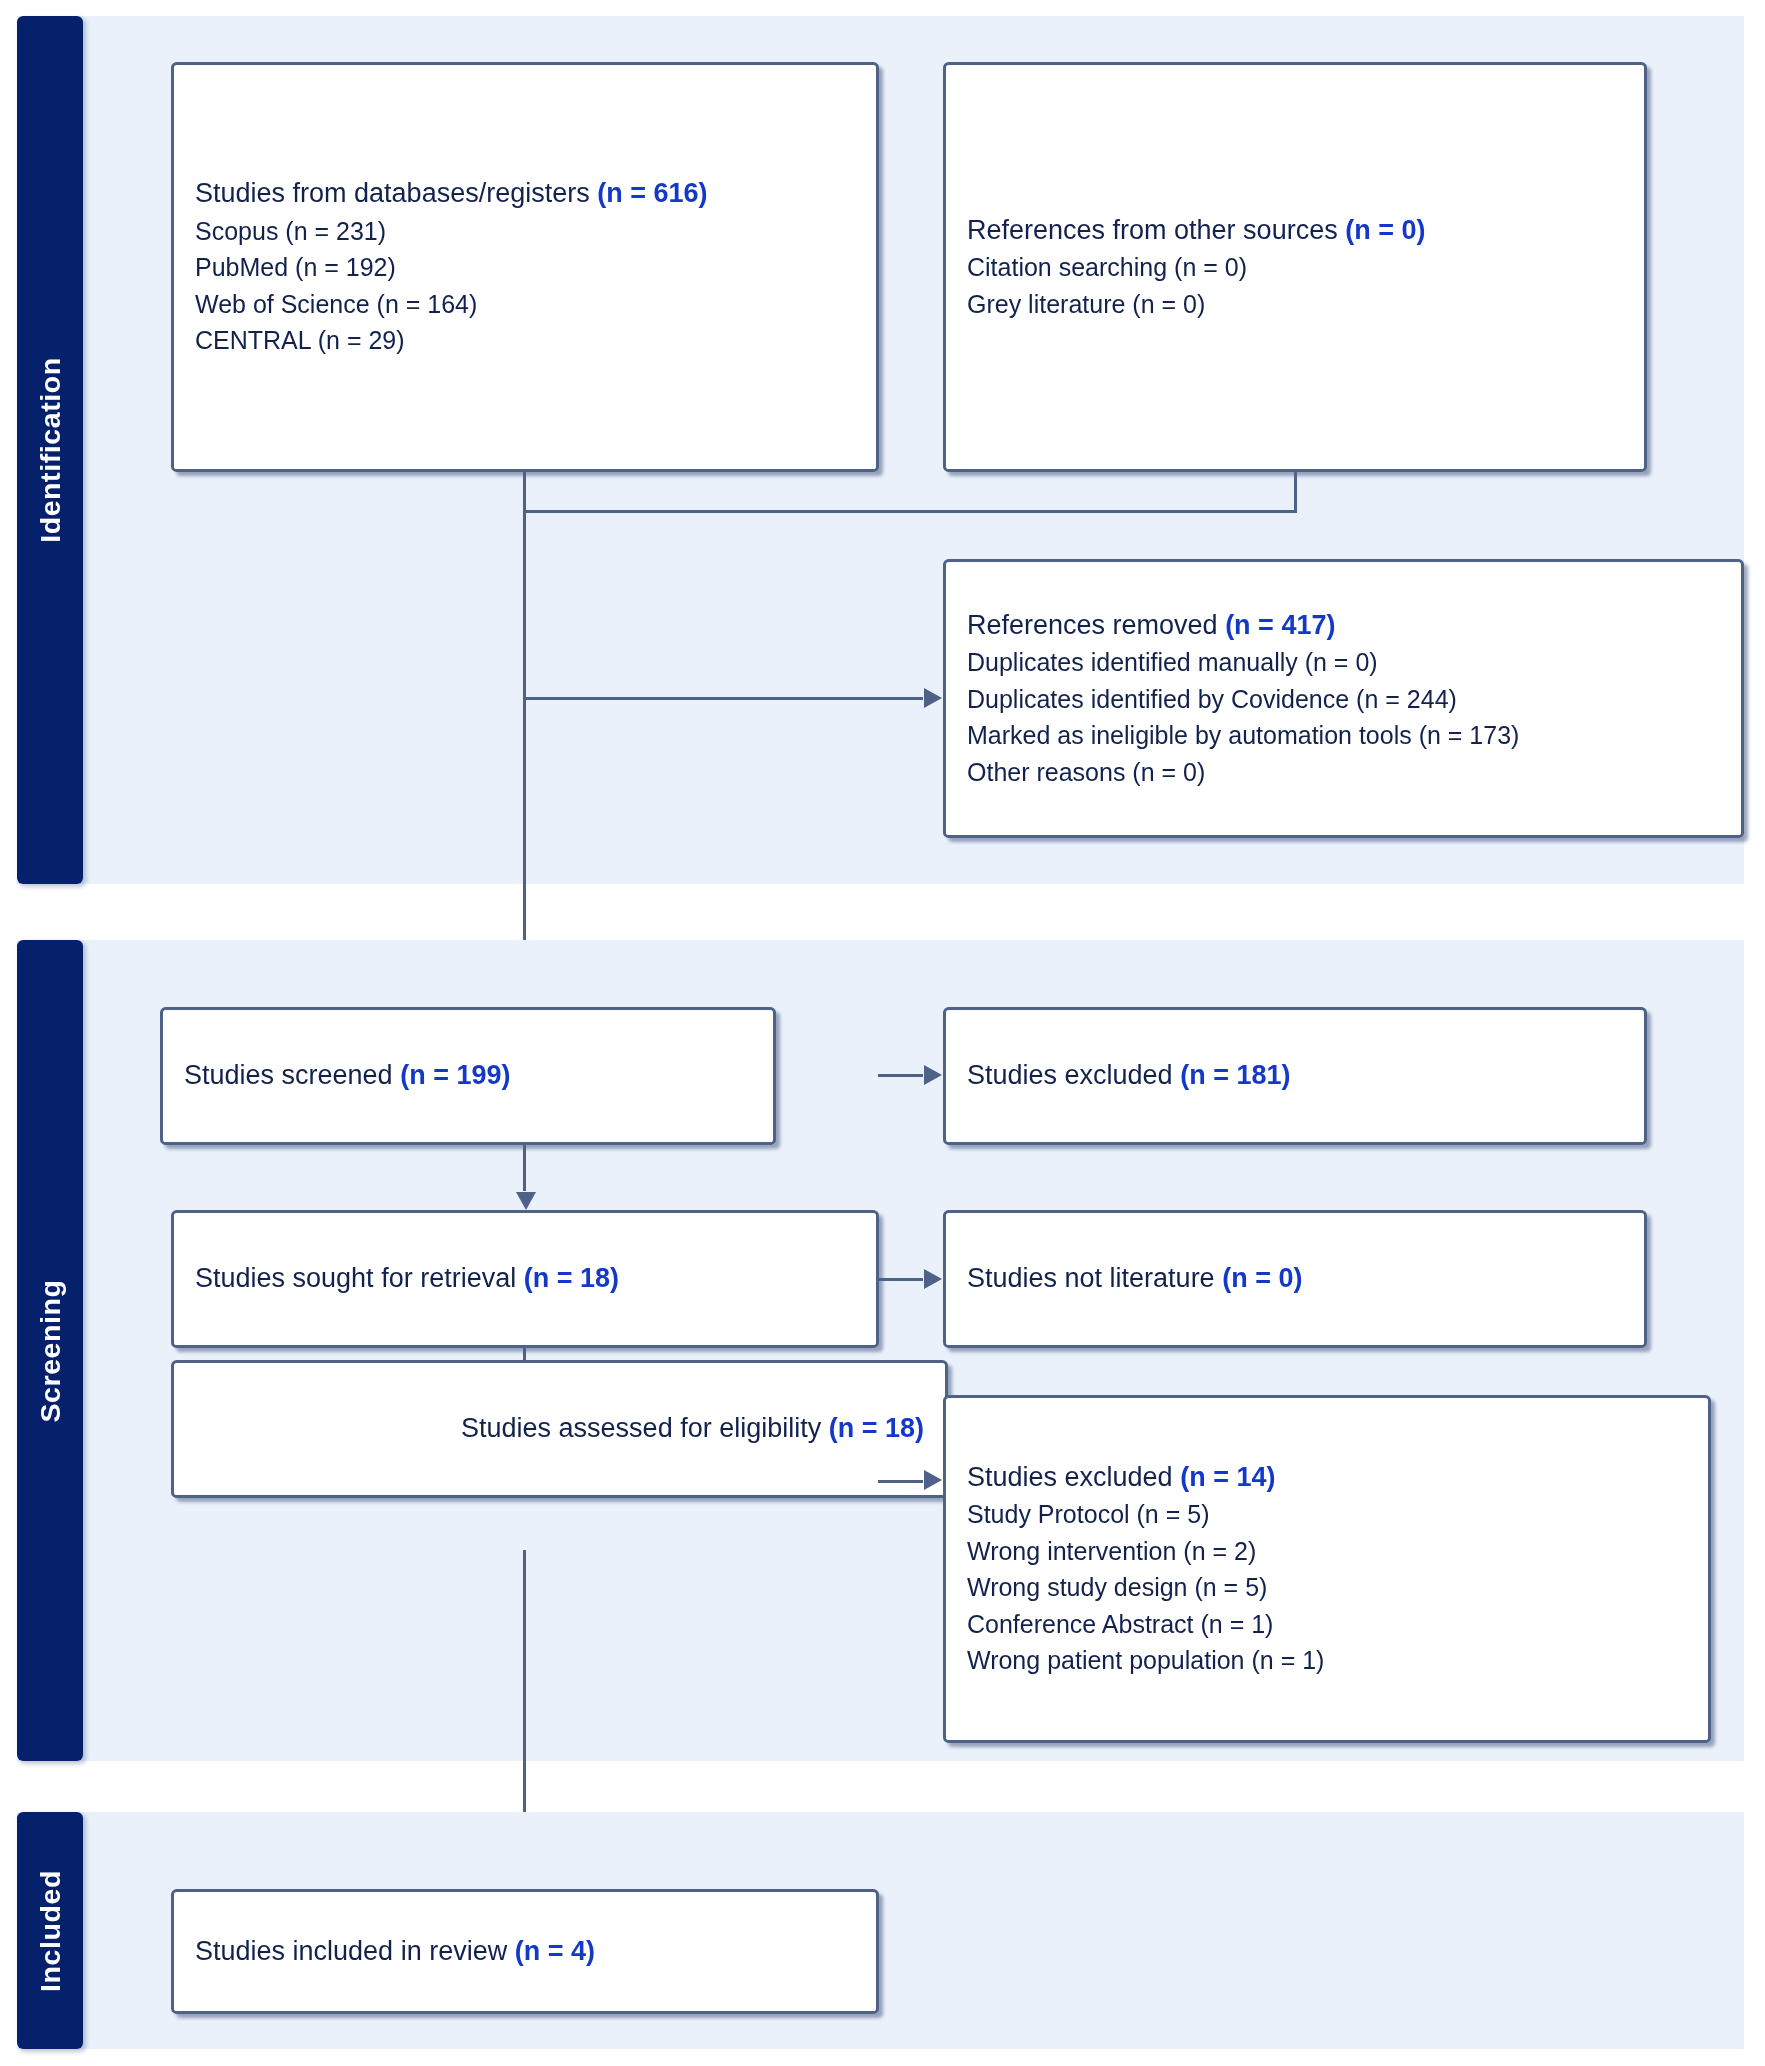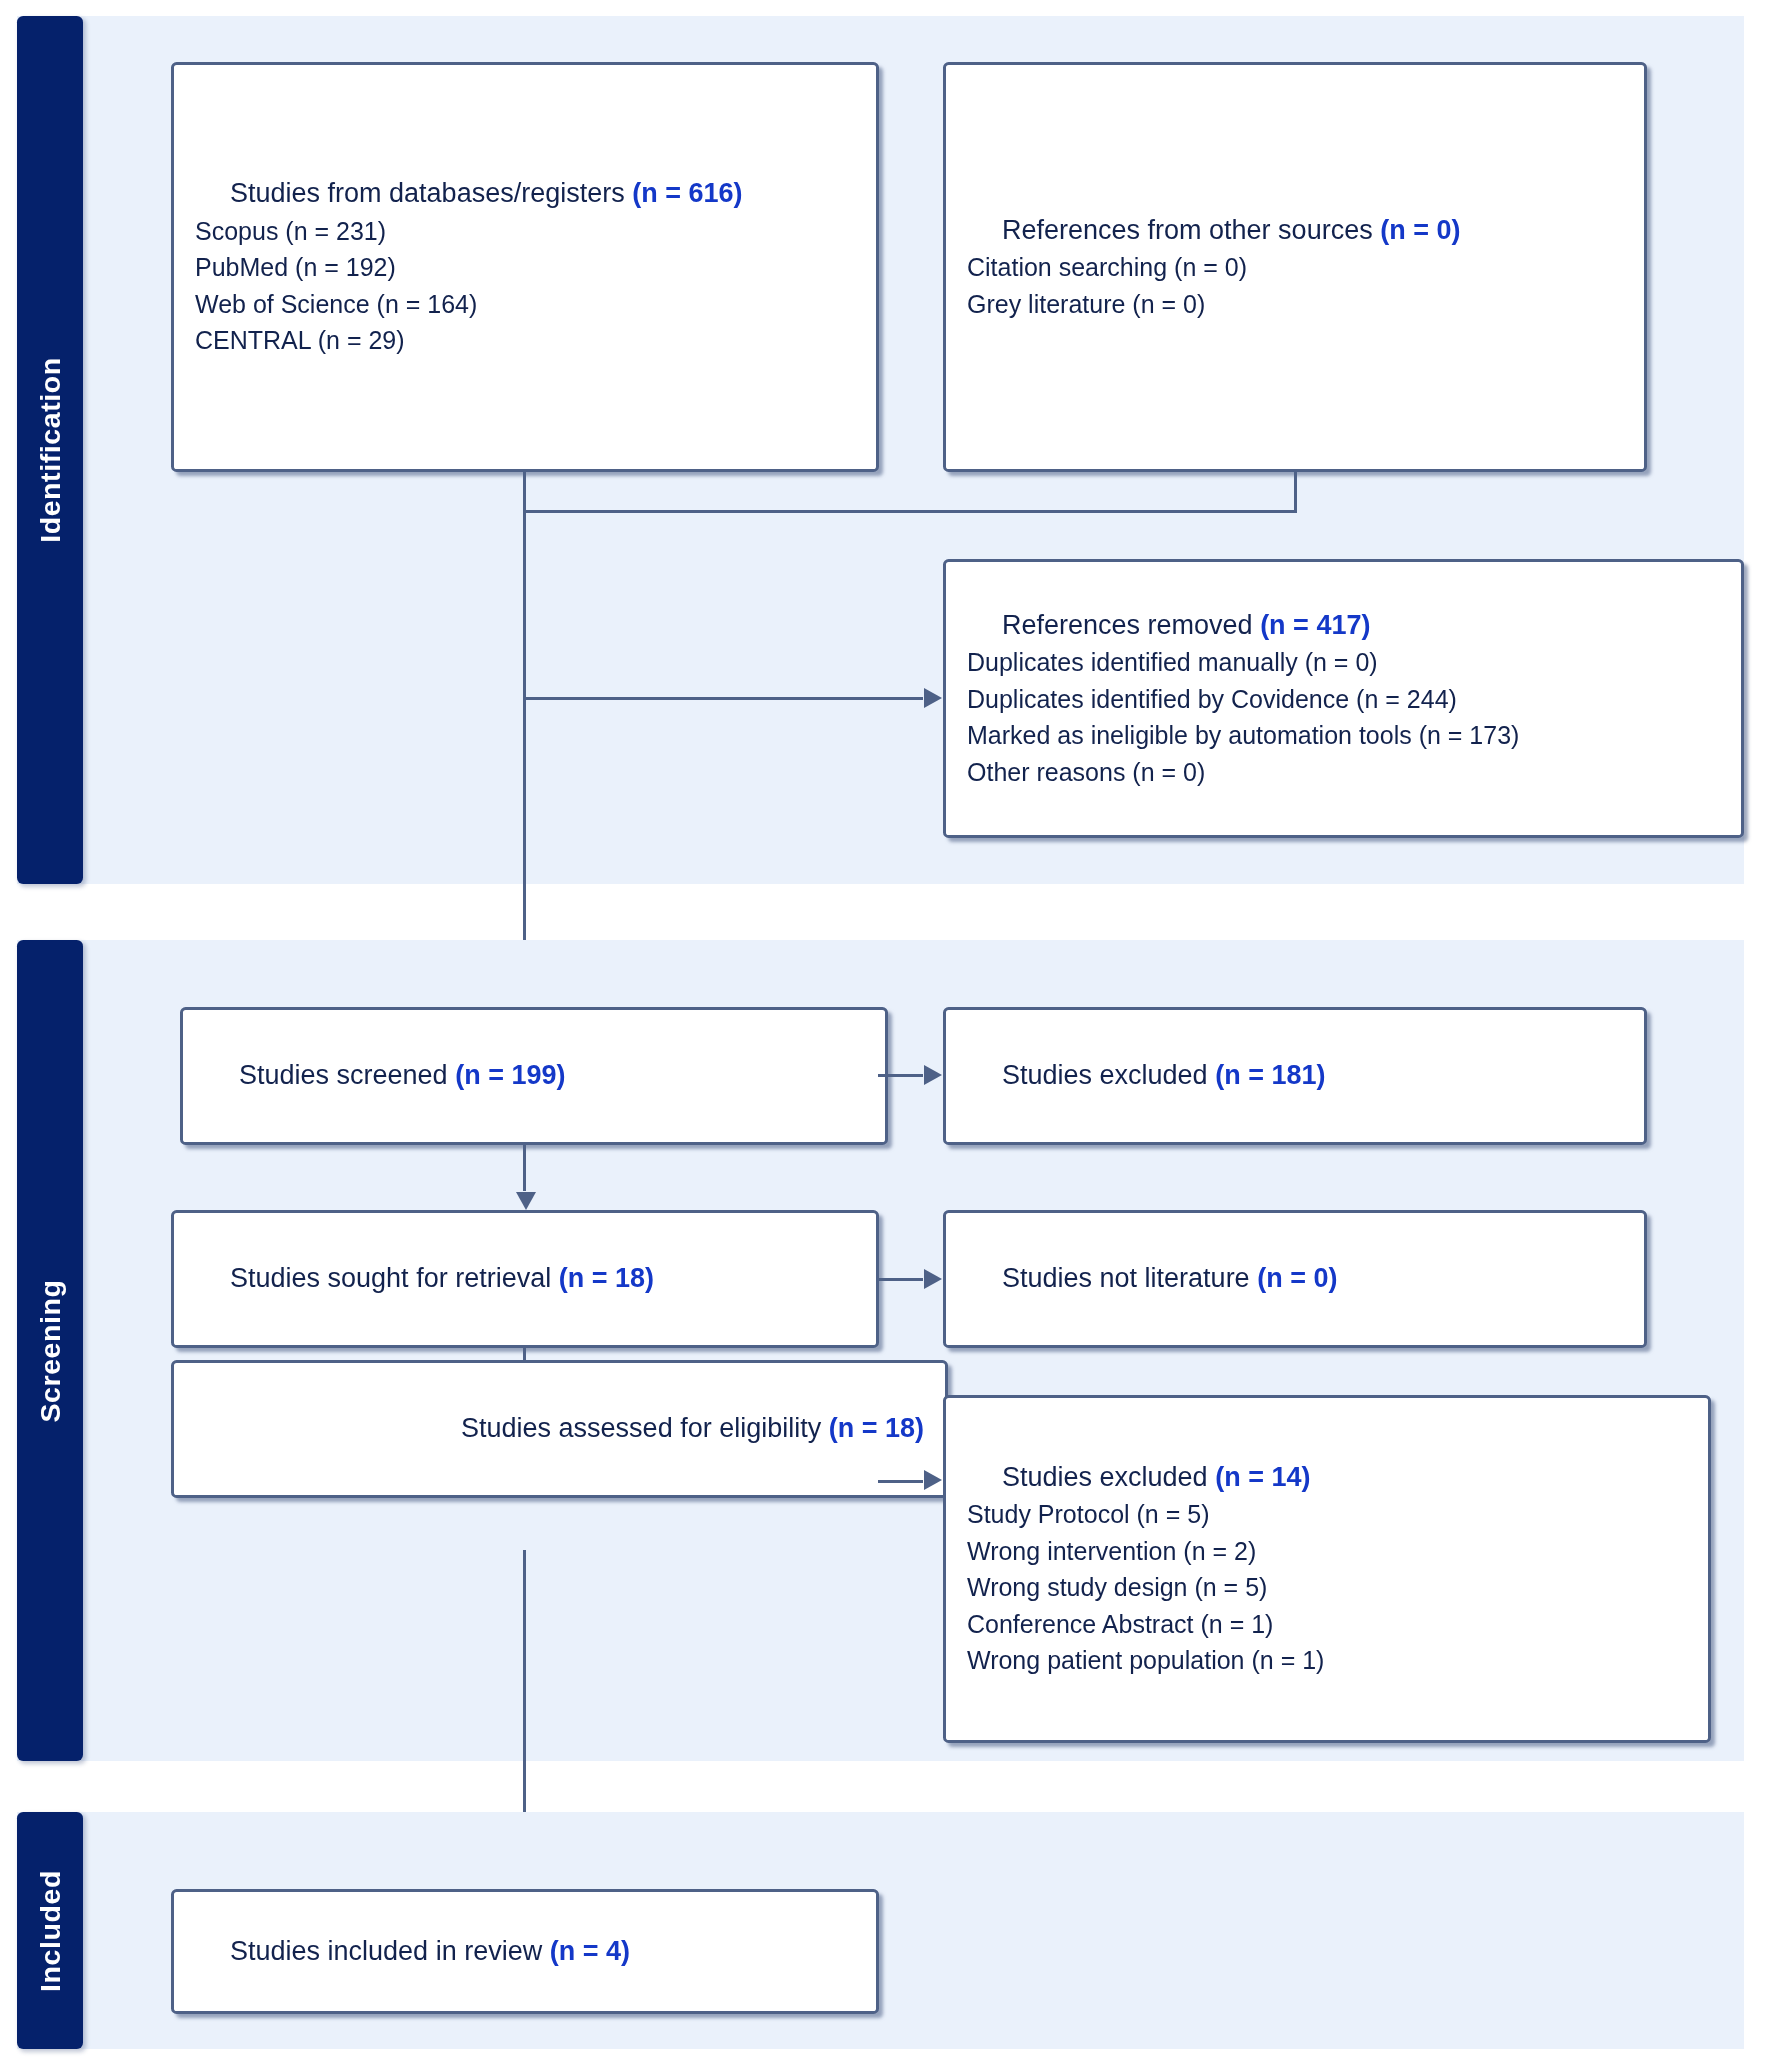--- a/index.html
+++ b/index.html
@@ -17,21 +17,21 @@
       font-size:28.5px;letter-spacing:0.6px;
       font-family:"Liberation Sans", sans-serif;}
 
   
   .box{position:absolute;background:#ffffff;border:3.1px solid #4e6187;
        border-radius:5.6px;box-sizing:border-box;
        box-shadow:4.3px 4.3px 3.7px -1.2px rgba(78,97,135,.55);
        display:flex;align-items:center;}
   .box .inner{width:100%;padding:0 21px;box-sizing:border-box;}
   .ttl{font-size:27px;color:#12224d;line-height:1.38;
-       font-family:"Liberation Sans", sans-serif;white-space:nowrap;margin-left:35px;}
+       font-family:"Liberation Sans", sans-serif;white-space:nowrap;}
   .ttl b{color:#1438c8;font-weight:bold;}
   .sub{font-size:25px;color:#12224d;line-height:1.46;
        font-family:"Liberation Sans", sans-serif;white-space:nowrap;}
 
   
   .ln{position:absolute;background:#4e6187;}
   .vl{width:3.1px;}
   .hl{height:3.1px;}
   .arrow-d{position:absolute;width:0;height:0;
       border-left:10.6px solid transparent;border-right:10.6px solid transparent;
@@ -90,21 +90,21 @@
   <div class="arrow-r" style="left:924px;top:688px;"></div>
 
   <div class="ln vl" style="left:523px;top:697px;height:281px;"></div>
   <div class="arrow-d" style="left:516px;top:978px;"></div>
 
   <div class="band" style="left:17px;top:940px;width:1727px;height:821px;"></div>
   <div class="sidebar" style="left:17px;top:940px;width:66px;height:821px;">
     <span>Screening</span>
   </div>
 
-  <div class="box" style="left:180px;top:1007px;width:708px;height:138px;justify-content:flex-end;">
+  <div class="box" style="left:160px;top:1007px;width:616px;height:138px;justify-content:flex-end;">
     <div class="inner">
       <div class="ttl"><span>Studies screened </span><b>(n = 199)</b></div>
     </div>
   </div>
   <div class="box" style="left:943px;top:1007px;width:704px;height:138px;">
     <div class="inner">
       <div class="ttl"><span>Studies excluded </span><b>(n = 181)</b></div>
     </div>
   </div>
   <div class="ln hl" style="left:878px;top:1074px;width:45px;"></div>

